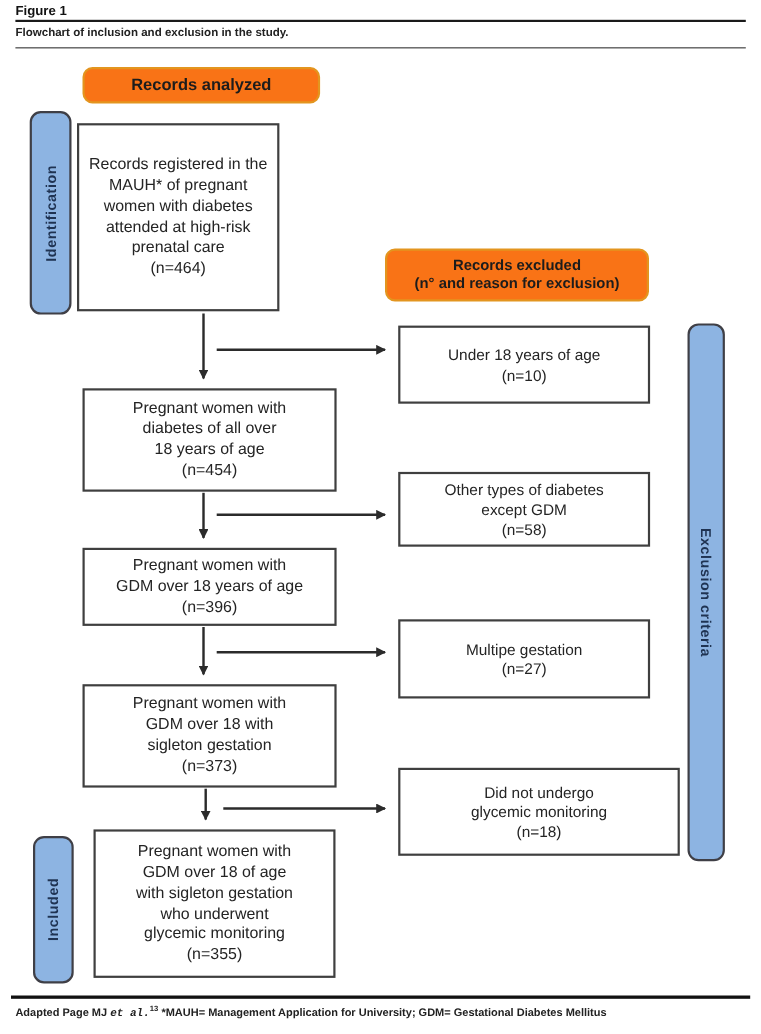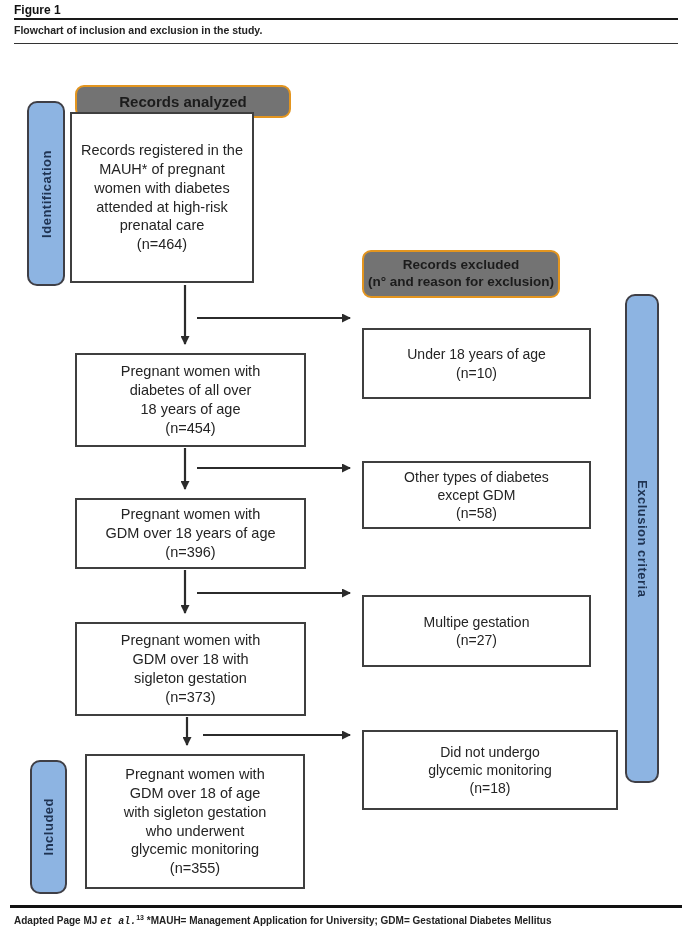--- a/index.html
+++ b/index.html
@@ -15,28 +15,28 @@
   .abs { position:absolute; }
 
   
   .figure-label { left:14px; top:3px; font-size:12px; font-weight:bold; color:#111; }
   .rule-top    { left:14px; top:18px; width:664px; height:2px; background:#1a1a1a; }
   .caption     { left:14px; top:24px; font-size:10.5px; font-weight:bold; color:#222; }
   .rule-caption{ left:14px; top:43px; width:664px; height:1px; background:#333; }
 
   
   .banner {
-    background:#737373;
+    background:#f97316;
     border:2.5px solid #E3951F;
     border-radius:9px;
     display:flex; align-items:center; justify-content:center;
-    text-align:center; font-weight:bold; color:#1c1c1c;margin-top:24px;
+    text-align:center; font-weight:bold; color:#1c1c1c;
   }
   .banner-analyzed { left:75px; top:61px; width:216px; height:33px; font-size:15px; }
-  .banner-excluded { left:362px; top:226px; width:198px; height:48px; font-size:13.5px; line-height:1.25; white-space:pre-line; }
+  .banner-excluded { left:350px; top:226px; width:240px; height:48px; font-size:13.5px; line-height:1.25; white-space:pre-line; }
 
   
   .side {
     background:#8DB4E2;
     border:2px solid #3F3F46;
     border-radius:10px;
     display:flex; align-items:center; justify-content:center;
     font-weight:bold; color:#1F3352; font-size:13px;
   }
   .side .vtext-up { writing-mode:vertical-rl; transform:rotate(180deg); letter-spacing:0.5px; }
@@ -46,21 +46,21 @@
   .sidebar-exclusion      { left:625px; top:294px; width:34px; height:489px; }
 
   
   .fbox {
     background:#ffffff;
     border:2px solid #3F3F3F;
     display:flex; align-items:center; justify-content:center;
     text-align:center; font-size:14.5px; line-height:1.3; color:#242424;
     white-space:pre-line;
   }
-  .ebox { font-size:14px;margin-top:32px; }
+  .ebox { font-size:14px; }
   .box-1 { left:70px;  top:112px; width:184px; height:171px; }
   .box-2 { left:75px;  top:353px; width:231px; height:94px; }
   .box-3 { left:75px;  top:498px; width:231px; height:71px; }
   .box-4 { left:75px;  top:622px; width:231px; height:94px; }
   .box-5 { left:85px;  top:754px; width:220px; height:135px; }
   .ebox-1 { left:362px; top:296px; width:229px; height:71px; }
   .ebox-2 { left:362px; top:429px; width:229px; height:68px; }
   .ebox-3 { left:362px; top:563px; width:229px; height:72px; }
   .ebox-4 { left:362px; top:698px; width:256px; height:80px; }
 

